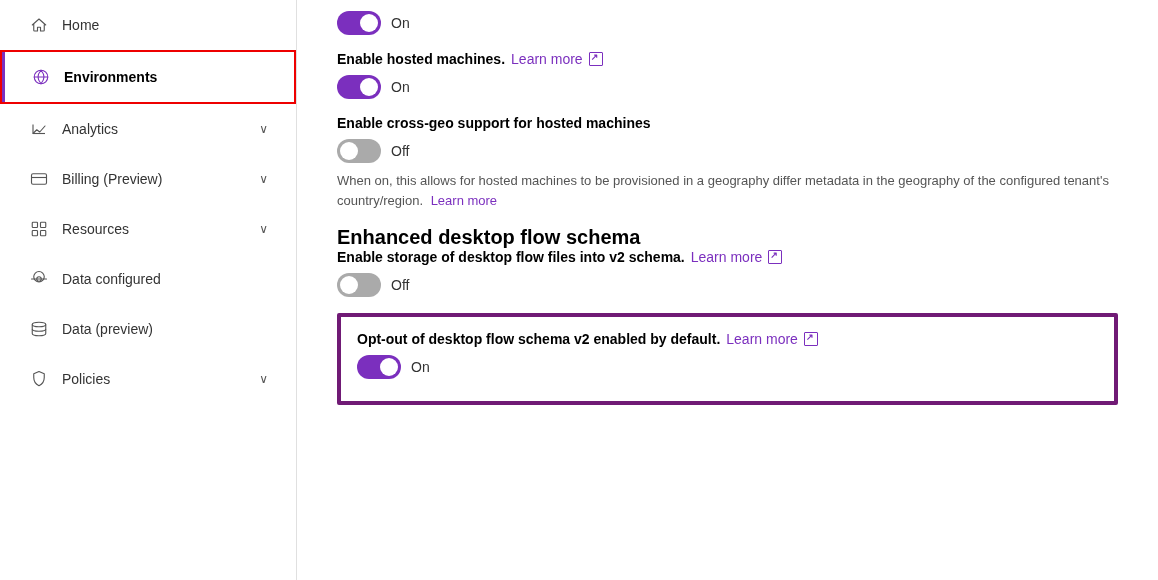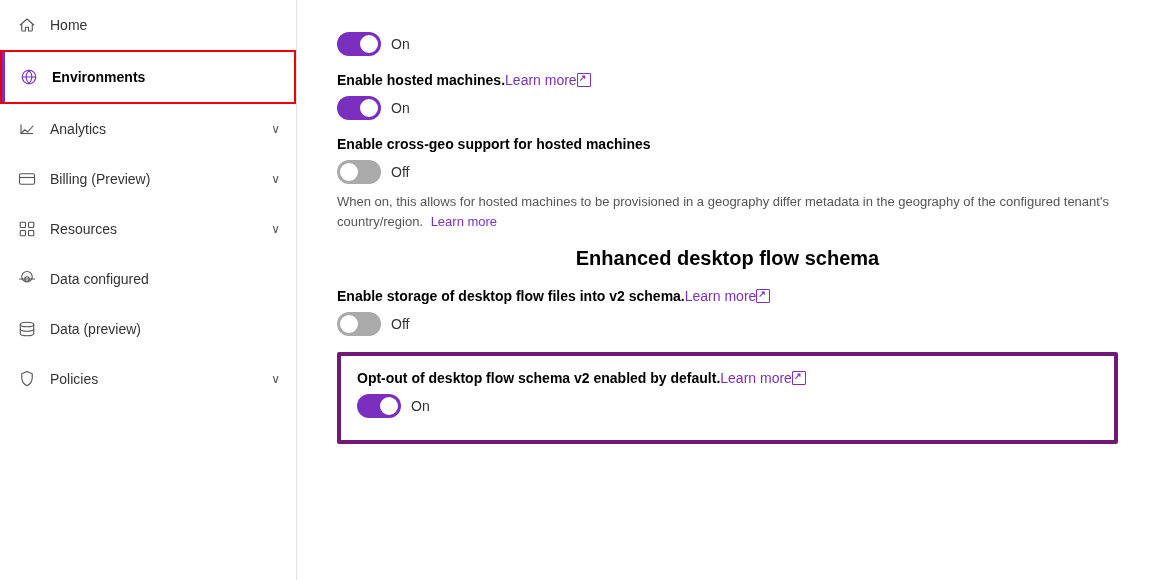--- a/index.html
+++ b/index.html
@@ -18,21 +18,21 @@
       border-right: 1px solid #e0e0e0;
       background: #fff;
       display: flex;
       flex-direction: column;
       flex-shrink: 0;
     }
 
     .sidebar-item {
       display: flex;
       align-items: center;
-      padding: 14px 16px;
+      padding: 14px 28px;
       cursor: pointer;
       font-size: 14px;
       color: #333;
       position: relative;
     }
 
     .sidebar-item.active {
       border: 2px solid #e00;
       font-weight: 600;
       color: #000;
@@ -66,35 +66,36 @@
       top: 0;
       bottom: 0;
       width: 3px;
       background: #7B2FBE;
     }
 
     
     .main-content {
       flex: 1;
       overflow-y: auto;
-      padding: 32px 40px;
+      padding: 11px 40px;
       background: #fff;
     }
 
     .setting-row {
       margin-bottom: 16px;
     }
 
     .setting-label {
       font-size: 14px;
       font-weight: 600;
       color: #000;
       margin-bottom: 8px;
       display: flex;
       align-items: center;
+      gap: 6px;
     }
 
     .setting-label a {
       color: #7B2FBE;
       text-decoration: none;
       font-weight: 400;
     }
 
     .external-icon {
       display: inline-block;
@@ -166,23 +167,21 @@
       font-size: 13px;
       color: #555;
       line-height: 1.5;
       margin-top: 4px;
     }
 
     .section-title {
       font-size: 20px;
       font-weight: 600;
       color: #000;
-      margin-bottom: 18px;
       margin-top: 10px;
-      text-align: center;
     }
 
     .highlighted-box {
       border: 4px solid #701a75;
       border-radius: 2px;
       padding: 14px 16px;
       margin-top: 8px;
     }
 
     

